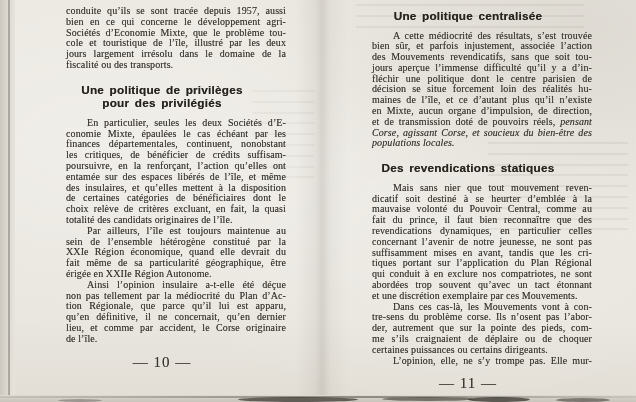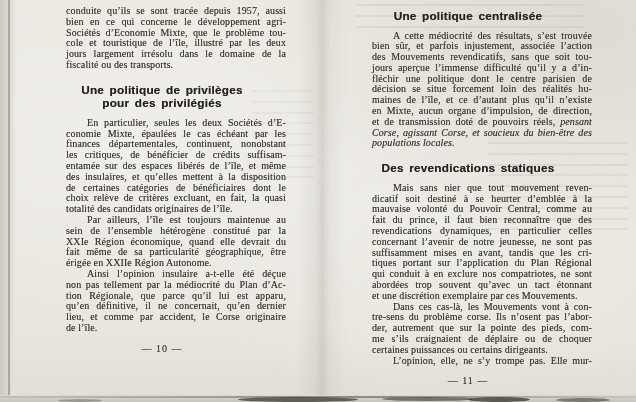--- a/index.html
+++ b/index.html
@@ -75,21 +75,21 @@
   .it{font-style:italic;}
   .heading{
     font-family:"Liberation Sans","DejaVu Sans",sans-serif;
     font-weight:700;font-size:11.8px;line-height:13.5px;
     text-align:center;color:#26231f;letter-spacing:.2px;word-spacing:2px;
     margin:13px 0 7px;
     text-shadow:0 0 .4px rgba(38,35,31,.6);
   }
   .page.right .heading.first{margin-top:10px;}
   .pagenum{
-    text-align:center;font-size:10px;margin-top:9px;letter-spacing:1px;
+    text-align:center;font-size:15px;margin-top:9px;letter-spacing:1px;
     text-shadow:0 0 .35px rgba(56,52,47,.5);
   }
 </style>
 </head>
 <body>
 
 <div id="canvas">
   <div class="left-edge"></div>
   <div class="left-edge-line"></div>
   <div class="gutter"></div>
@@ -109,20 +109,21 @@
       </div>
       <div class="heading">
         <div>Une politique de privilèges</div>
         <div>pour des privilégiés</div>
       </div>
       <div class="para">
         <div class="line indent">En particulier, seules les deux Sociétés d’E-</div>
         <div class="line">conomie Mixte, épaulées le cas échéant par les</div>
         <div class="line">finances départementales, continuent, nonobstant</div>
         <div class="line">les critiques, de bénéficier de crédits suffisam-</div>
+        <div class="line">poursuivre, en la renforçant, l’action qu’elles ont</div>
         <div class="line">entamée sur des espaces libérés de l’île, et même</div>
         <div class="line">des insulaires, et qu’elles mettent à la disposition</div>
         <div class="line">de certaines catégories de bénéficiaires dont le</div>
         <div class="line">choix relève de critères excluant, en fait, la quasi</div>
         <div class="line endline">totalité des candidats originaires de l’île.</div>
       </div>
       <div class="para">
         <div class="line indent">Par ailleurs, l’île est toujours maintenue au</div>
         <div class="line">sein de l’ensemble hétérogène constitué par la</div>
         <div class="line">XXIe Région économique, quand elle devrait du</div>

